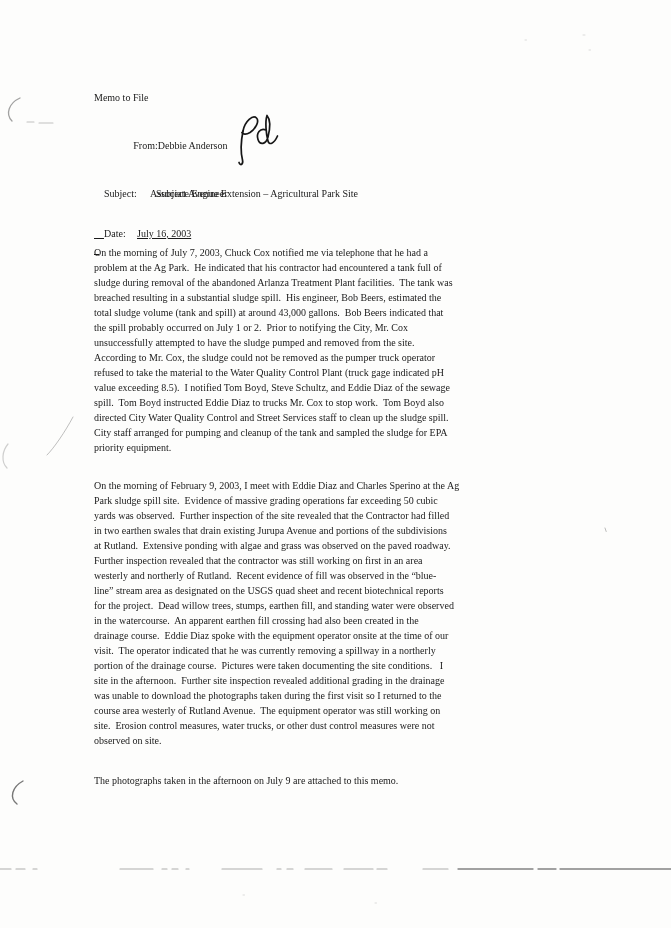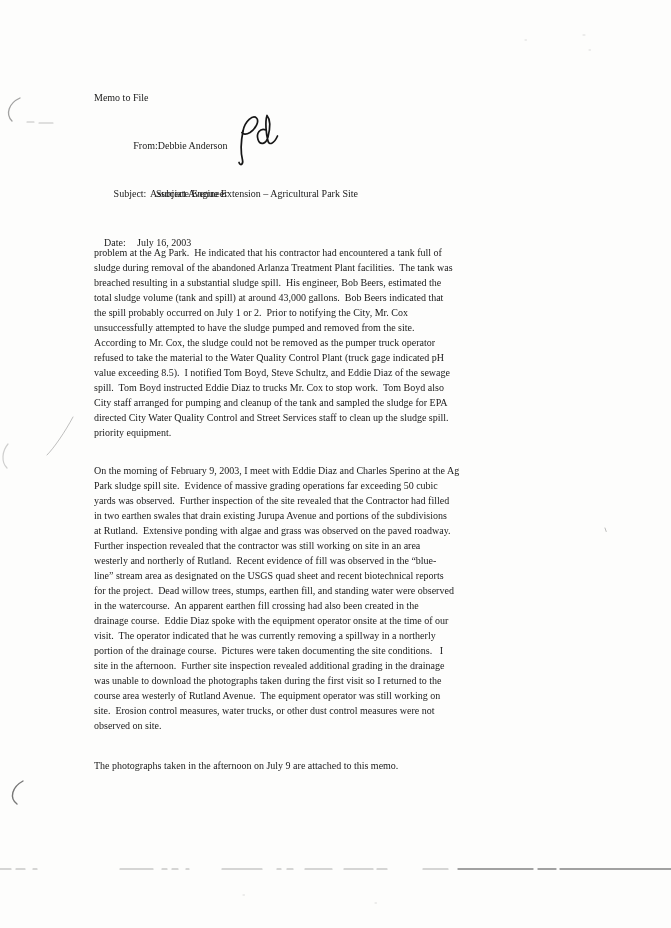--- a/index.html
+++ b/index.html
@@ -9,26 +9,26 @@
     background:#fdfdfc;
     overflow:hidden;
     font-family:"Liberation Serif","DejaVu Serif",serif;
     color:#1a1a1a;
     font-size:10px;
     -webkit-font-smoothing:antialiased;
   }
   .hline{white-space:pre;line-height:16px;}
   .label{display:inline-block;}
   .from-label{width:41px;}
-  .subject-label{width:52px;text-align:center;}
+  .subject-label{width:52px;}
   .date-label{width:33px;}
   #memo-title{position:absolute;left:94px;top:92px;}
   #from-block{position:absolute;left:94px;top:122px;text-align:right;}
   #subject-line{position:absolute;left:94px;top:170px;}
-  #date-line{position:absolute;left:94px;top:219px;}
+  #date-line{position:absolute;left:94px;top:210px;text-decoration:underline;}
   #signature{position:absolute;left:232px;top:110px;width:48px;height:58px;}
   #memo-body{position:absolute;left:94px;top:245px;width:505px;}
   .paragraph{margin:0;}
   .paragraph + .paragraph{margin-top:23px;}
   .line{white-space:pre;line-height:15px;height:15px;}
   #closing-line{margin-top:25px;white-space:pre;line-height:15px;}
   #artifacts{position:absolute;left:0;top:0;width:671px;height:928px;pointer-events:none;}
 </style>
 </head>
 <body>
@@ -57,41 +57,42 @@
   <div id="subject-line" class="hline">
     <span class="label subject-label">Subject:</span><span>Subject Avenue Extension – Agricultural Park Site</span>
   </div>
 
   <div id="date-line" class="hline">
     <span class="label date-label">Date:</span><span>July 16, 2003</span>
   </div>
 
   <div id="memo-body">
     <div class="paragraph">
+        <div class="line">On the morning of July 7, 2003, Chuck Cox notified me via telephone that he had a</div>
         <div class="line">problem at the Ag Park.  He indicated that his contractor had encountered a tank full of</div>
         <div class="line">sludge during removal of the abandoned Arlanza Treatment Plant facilities.  The tank was</div>
         <div class="line">breached resulting in a substantial sludge spill.  His engineer, Bob Beers, estimated the</div>
         <div class="line">total sludge volume (tank and spill) at around 43,000 gallons.  Bob Beers indicated that</div>
         <div class="line">the spill probably occurred on July 1 or 2.  Prior to notifying the City, Mr. Cox</div>
         <div class="line">unsuccessfully attempted to have the sludge pumped and removed from the site.</div>
         <div class="line">According to Mr. Cox, the sludge could not be removed as the pumper truck operator</div>
         <div class="line">refused to take the material to the Water Quality Control Plant (truck gage indicated pH</div>
         <div class="line">value exceeding 8.5).  I notified Tom Boyd, Steve Schultz, and Eddie Diaz of the sewage</div>
         <div class="line">spill.  Tom Boyd instructed Eddie Diaz to trucks Mr. Cox to stop work.  Tom Boyd also</div>
+        <div class="line">directed City Water Quality Control and Street Services staff to clean up the sludge spill.</div>
         <div class="line">City staff arranged for pumping and cleanup of the tank and sampled the sludge for EPA</div>
-        <div class="line">directed City Water Quality Control and Street Services staff to clean up the sludge spill.</div>
         <div class="line">priority equipment.</div>
       </div>
     <div class="paragraph">
         <div class="line">On the morning of February 9, 2003, I meet with Eddie Diaz and Charles Sperino at the Ag</div>
         <div class="line">Park sludge spill site.  Evidence of massive grading operations far exceeding 50 cubic</div>
         <div class="line">yards was observed.  Further inspection of the site revealed that the Contractor had filled</div>
         <div class="line">in two earthen swales that drain existing Jurupa Avenue and portions of the subdivisions</div>
         <div class="line">at Rutland.  Extensive ponding with algae and grass was observed on the paved roadway.</div>
-        <div class="line">Further inspection revealed that the contractor was still working on site in an area</div>
+        <div class="line">Further inspection revealed that the contractor was still working on first in an area</div>
         <div class="line">westerly and northerly of Rutland.  Recent evidence of fill was observed in the “blue-</div>
         <div class="line">line” stream area as designated on the USGS quad sheet and recent biotechnical reports</div>
         <div class="line">for the project.  Dead willow trees, stumps, earthen fill, and standing water were observed</div>
         <div class="line">in the watercourse.  An apparent earthen fill crossing had also been created in the</div>
         <div class="line">drainage course.  Eddie Diaz spoke with the equipment operator onsite at the time of our</div>
         <div class="line">visit.  The operator indicated that he was currently removing a spillway in a northerly</div>
         <div class="line">portion of the drainage course.  Pictures were taken documenting the site conditions.   I</div>
         <div class="line">site in the afternoon.  Further site inspection revealed additional grading in the drainage</div>
         <div class="line">was unable to download the photographs taken during the first visit so I returned to the</div>
         <div class="line">course area westerly of Rutland Avenue.  The equipment operator was still working on</div>

